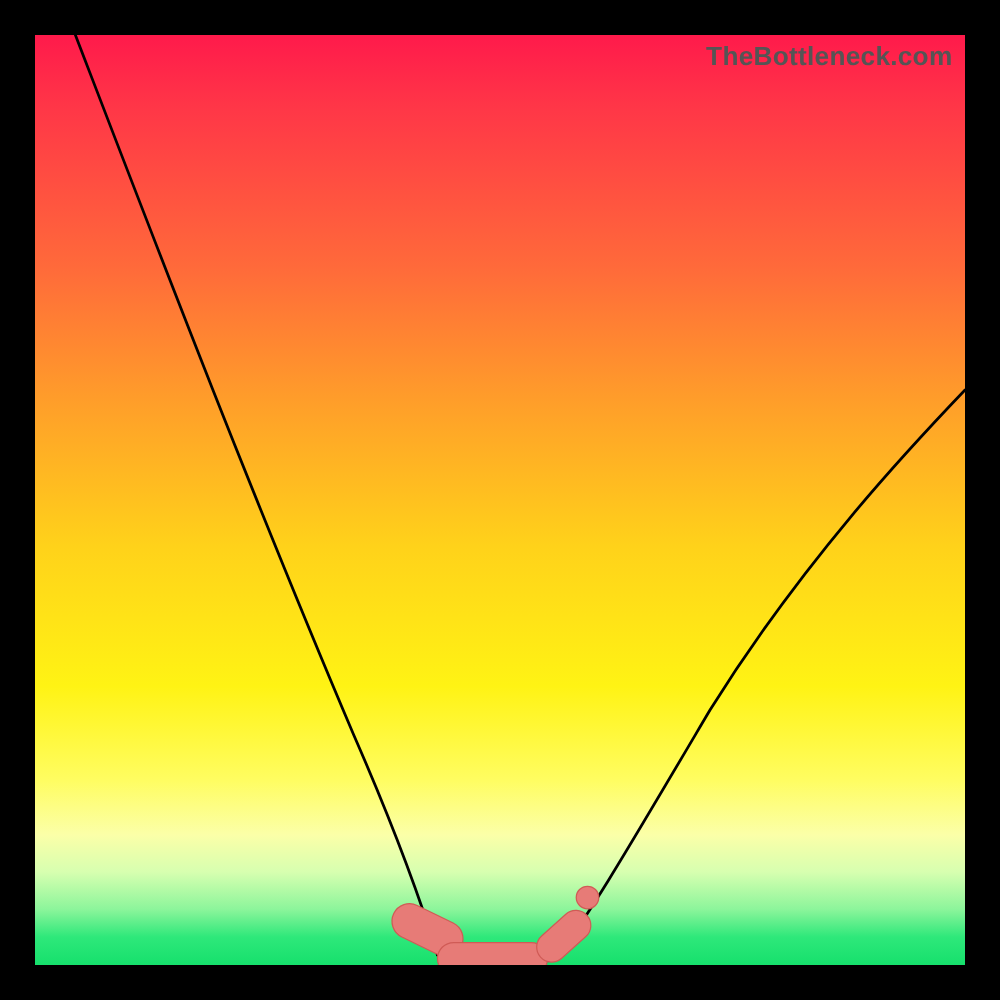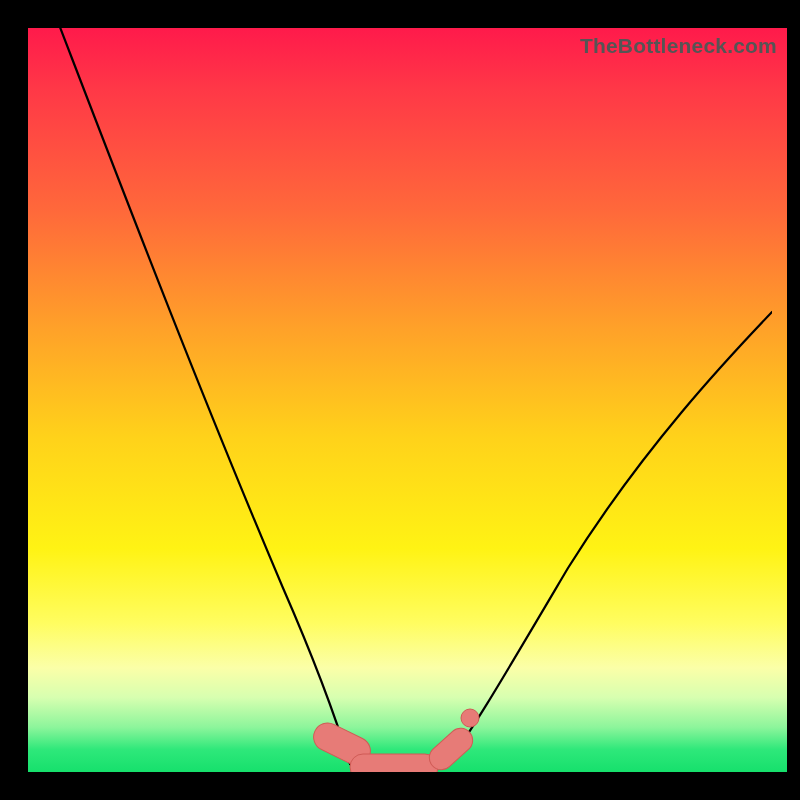--- a/index.html
+++ b/index.html
@@ -30,21 +30,20 @@
       #ffa029 40%,
       #ffd21a 55%,
       #fff314 70%,
       #fffd60 80%,
       #fbffa8 86%,
       #d7ffb0 90%,
       #8cf59b 94%,
       #2ee87a 97%,
       #16e06c 100%
     );
-    padding-left: 15px;
   }
   .watermark {
     position: absolute;
     top: 6px;
     right: 10px;
     color: #555;
     font-size: 21px;
     font-weight: 600;
     letter-spacing: 0.2px;
     user-select: none;

